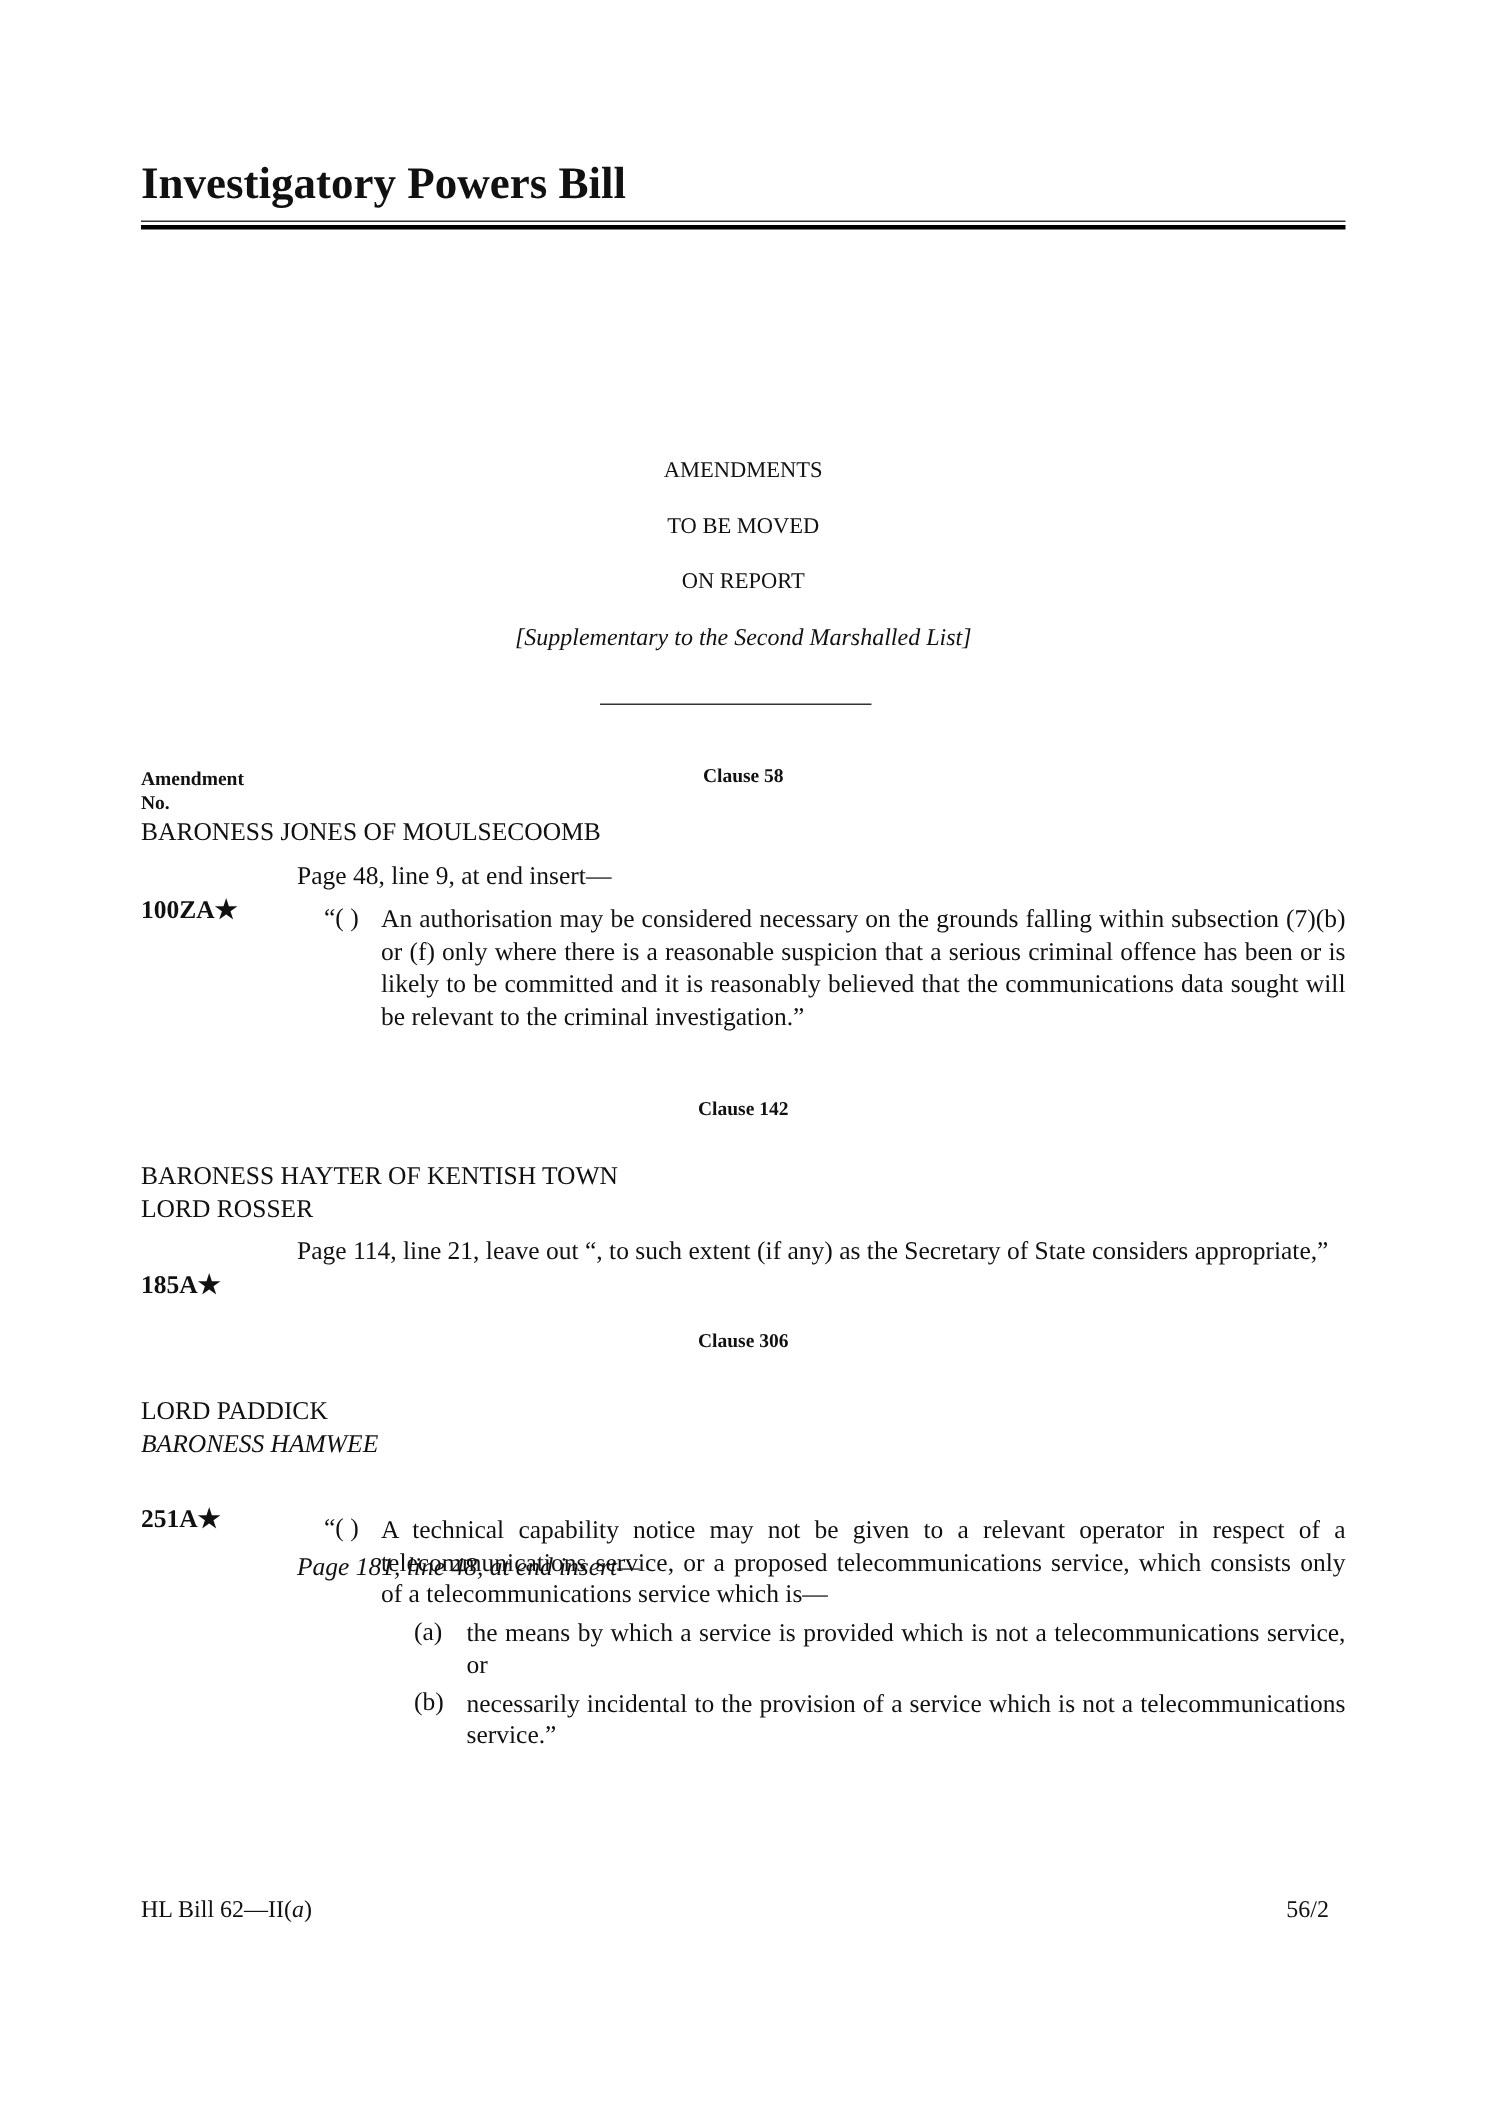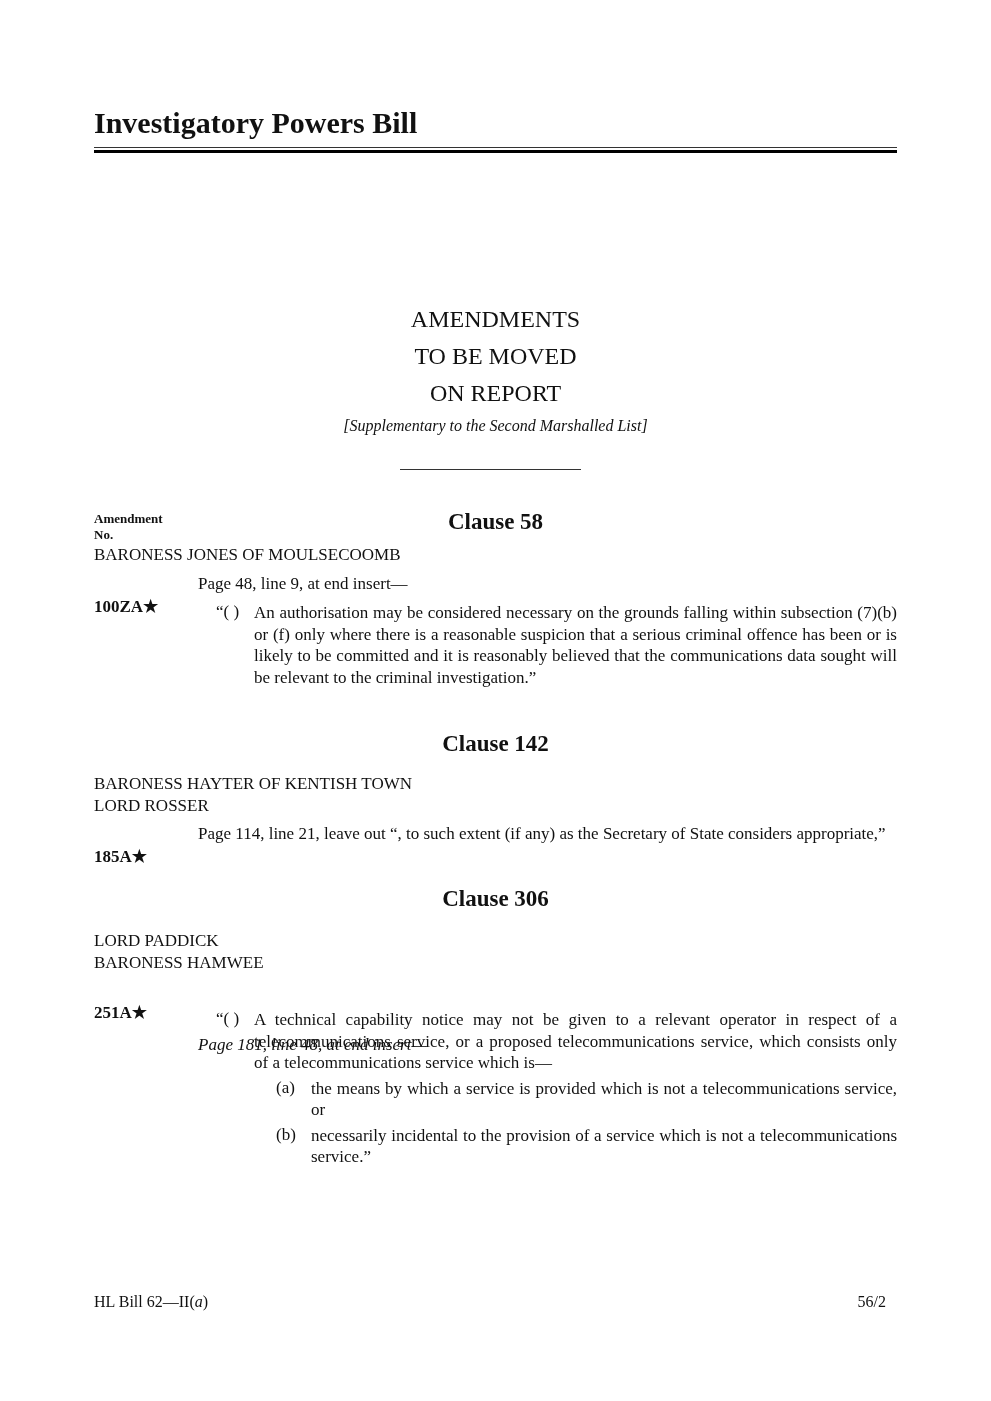--- a/index.html
+++ b/index.html
@@ -1,33 +1,33 @@
 <!DOCTYPE html>
 <html><head>
 <meta charset="utf-8">
 <style>
   html, body { margin:0; padding:0; background:#ffffff; }
   body { width:991px; height:1401px; position:relative; color:#111; font-family:"Liberation Serif","DejaVu Serif",serif; }
   .abs { position:absolute; }
   .title { left:94px; width:803px; top:106px; font-size:30px; font-weight:bold; }
   .rule1 { left:94px; width:803px; top:147px; border-top:1px solid #333; }
   .rule2 { left:94px; width:803px; top:150px; border-top:3px solid #000; }
-  .center { left:94px; width:803px; text-align:center; font-size:24px; }
+  .center { left:94px; width:803px; text-align:center; font-size:15px; }
   .sub { font-style:italic; font-size:16px; }
   .shortrule { left:400px; width:181px; top:469px; border-top:1px solid #333; }
   .amlabel { left:94px; top:511px; font-size:13px; font-weight:bold; line-height:16px; }
-  .clause { left:94px; width:803px; text-align:center; font-size:23px; font-weight:bold; }
+  .clause { left:94px; width:803px; text-align:center; font-size:13px; font-weight:bold; }
   .member { left:94px; width:803px; text-align:left; font-size:17px; line-height:21px; }
   .amno { left:94px; font-size:17px; font-weight:bold;margin-top:23px; }
   .amtext { left:198px; width:699px; font-size:17px; line-height:21px; text-align:justify; }
   .quote { left:216px; font-size:17px; }
   .qbody { left:254px; width:643px; font-size:17px; line-height:21.5px; text-align:justify; }
   .para-lbl { left:276px; font-size:17px; }
   .para-body { left:311px; width:586px; font-size:17px; line-height:21px; text-align:justify; text-align-last:auto; }
-  .footer { font-size:16px; top:1265px;margin-top:28px; }
+  .footer { font-size:16px; top:1265px; }
 </style>
 </head>
 <body>
 
 <div class="abs title">Investigatory Powers Bill</div>
 <div class="abs rule1"></div>
 <div class="abs rule2"></div>
 
 <div class="abs center" style="top:306px;">AMENDMENTS</div>
 <div class="abs center" style="top:343px;">TO BE MOVED</div>
@@ -48,21 +48,21 @@
 <div class="abs qbody" style="top:602px;">An authorisation may be considered necessary on the grounds falling within subsection (7)(b) or (f) only where there is a reasonable suspicion that a serious criminal offence has been or is likely to be committed and it is reasonably believed that the communications data sought will be relevant to the criminal investigation.”</div>
 
 <div class="abs clause" style="top:731px;">Clause 142</div>
 <div class="abs member" style="top:773px;">BARONESS HAYTER OF KENTISH TOWN</div>
 <div class="abs member" style="top:795px;">LORD ROSSER</div>
 <div class="abs amno" style="top:823px;">185A★</div>
 <div class="abs amtext" style="top:823px;">Page 114, line 21, leave out “, to such extent (if any) as the Secretary of State considers appropriate,”</div>
 
 <div class="abs clause" style="top:886px;">Clause 306</div>
 <div class="abs member" style="top:930px;">LORD PADDICK</div>
-<div class="abs member" style="top:952px;">BARONESS HAMWEE</div>
+<div class="abs member" style="top:952px;font-style:italic;">BARONESS HAMWEE</div>
 <div class="abs amno" style="top:979px;">251A★</div>
 <div class="abs amtext" style="top:1034px;font-style:italic;">Page 181, line 48, at end insert—</div>
 <div class="abs quote" style="top:1009px;">“( )</div>
 <div class="abs qbody" style="top:1009px;">A technical capability notice may not be given to a relevant operator in respect of a telecommunications service, or a proposed telecommunications service, which consists only of a telecommunications service which is—</div>
 <div class="abs para-lbl" style="top:1078px;">(a)</div>
 <div class="abs para-body" style="top:1078px;">the means by which a service is provided which is not a telecommunications service, or</div>
 <div class="abs para-lbl" style="top:1125px;">(b)</div>
 <div class="abs para-body" style="top:1125px;">necessarily incidental to the provision of a service which is not a telecommunications service.”</div>
 
 <div class="abs footer" style="left:94px;"><span>HL Bill 62—II(</span><i>a</i><span>)</span></div>

